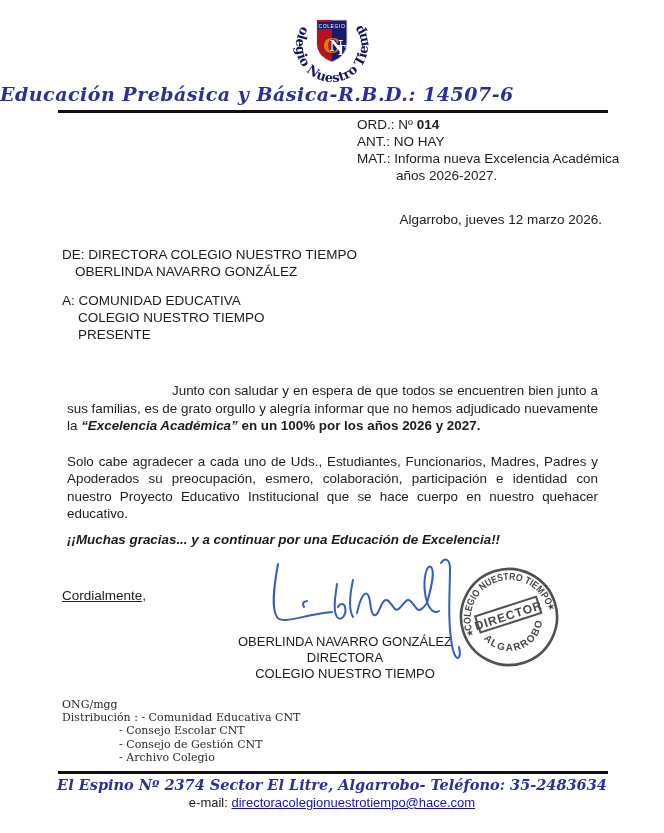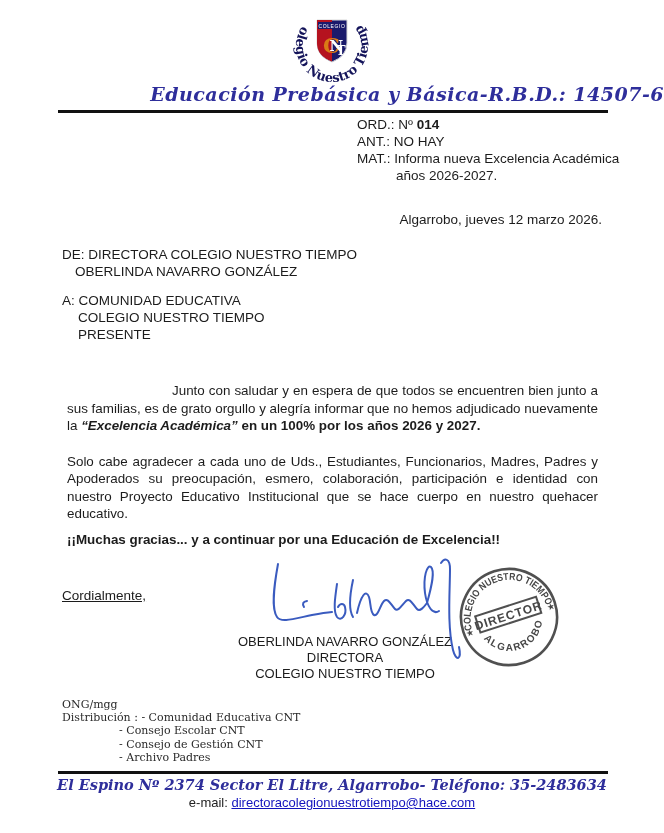--- a/index.html
+++ b/index.html
@@ -3,21 +3,21 @@
 <meta charset="utf-8">
 <style>
   html,body{margin:0;padding:0;background:#e8e8e8;}
   .page{
     position:relative;width:664px;height:833px;margin:0 auto;background:#ffffff;
     font-family:"Liberation Sans",sans-serif;color:#1c1c1c;overflow:hidden;
   }
   
   .logo-wrap{position:absolute;top:2px;left:50%;transform:translateX(-50%);}
   .tagline{
-    position:absolute;top:83px;left:0;width:100%;text-align:right;
+    position:absolute;top:83px;left:0;width:100%;text-align:left;
     font-family:"DejaVu Serif",serif;font-style:italic;font-weight:600;
     font-size:19px;letter-spacing:.5px;
   }
   .rule{position:absolute;left:58px;right:56px;height:3px;background:#111;}
   .rule-top{top:110px;}
   .rule-bottom{top:771px;}
   
   .ref-block{position:absolute;left:340px;top:116px;font-size:13.5px;line-height:17px;margin-left:17px;}
   .ref-block .mat2{padding-left:39px;}
   .bold{font-weight:bold;}
@@ -26,21 +26,21 @@
   .fromto{position:absolute;left:62px;top:246px;font-size:13.5px;line-height:17px;}
   .ft-ind1{padding-left:13px;}
   .ft-gap{height:12px;}
   .ft-ind2{padding-left:16px;}
   
   .body-text{position:absolute;left:59px;top:374px;width:547px;font-size:13.4px;line-height:17.5px;}
   .body-text p{margin:8px;text-align:justify;}
   .body-text .p1{text-indent:105px;}
   .body-text .p2{margin-top:18px;}
   .bi{font-weight:bold;font-style:italic;}
-  .thanks{margin-top:34px;text-align:center;font-weight:bold;text-indent:0 !important;}
+  .thanks{margin-top:34px;text-align:center;font-weight:bold;font-style:italic;text-indent:0 !important;}
   
   .salutation{position:absolute;left:62px;top:588px;font-size:13.5px;text-decoration:underline;}
   .signature{position:absolute;left:266px;top:554px;z-index:3;}
   .stamp{position:absolute;left:452px;top:560px;z-index:2;}
   .signer{position:absolute;left:225px;top:634px;width:240px;text-align:center;
           font-size:13px;line-height:15.8px;z-index:1;}
   
   .admin{position:absolute;left:62px;top:698px;font-family:"DejaVu Serif",serif;
          font-size:11px;line-height:13.2px;color:#2a2a2a;}
   .dist-indent{padding-left:57px;}
@@ -147,21 +147,21 @@
     <div>OBERLINDA NAVARRO GONZÁLEZ</div>
     <div>DIRECTORA</div>
     <div>COLEGIO NUESTRO TIEMPO</div>
   </div>
 
   <div class="admin">
     <div>ONG/mgg</div>
     <div><span>Distribución : </span><span>- Comunidad Educativa CNT</span></div>
     <div class="dist-indent">- Consejo Escolar CNT</div>
     <div class="dist-indent">-  Consejo de Gestión CNT</div>
-    <div class="dist-indent">-  Archivo Padres</div>
+    <div class="dist-indent">-  Archivo Colegio</div>
   </div>
 
   <div class="rule rule-bottom"></div>
   <div class="footer-address" style="color:#2e2e9b">El Espino Nº 2374 Sector El Litre, Algarrobo- Teléfono: 35-2483634</div>
   <div class="footer-email">
     <span style="color:#222">e-mail: </span><a href="#" style="color:#1313bd">directoracolegionuestrotiempo@hace.com</a>
   </div>
 
 </div>
 

